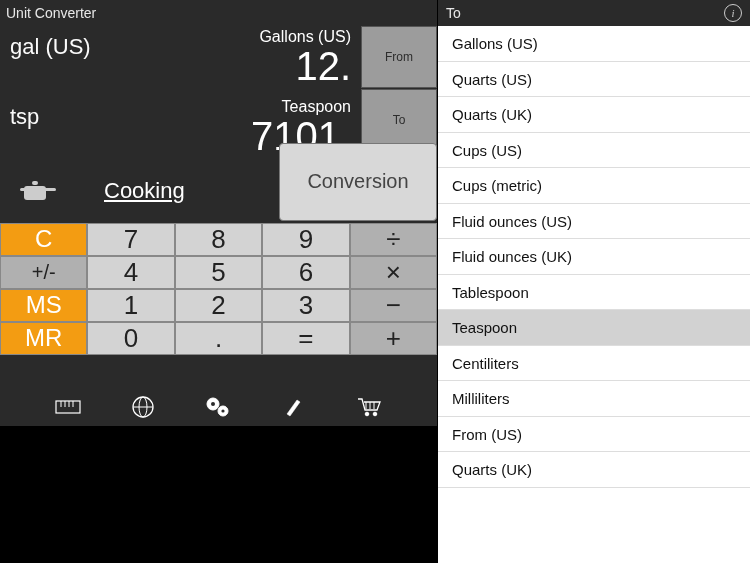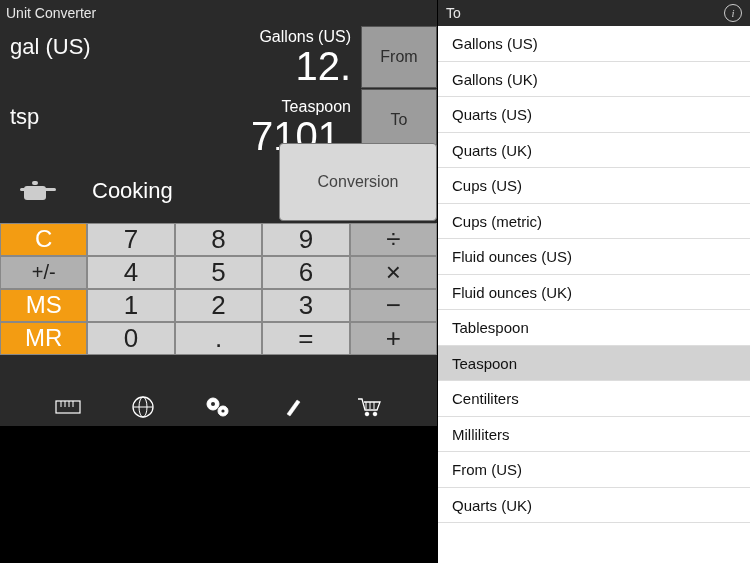--- a/index.html
+++ b/index.html
@@ -16,28 +16,28 @@
   .display { height: 146px; position: relative; color: #fff; }
   .disp-row { position: absolute; left: 0; right: 0; display: flex; align-items: flex-start; }
   .disp-row.top { top: 0; height: 62px; }
   .disp-row.bot { top: 70px; height: 62px; }
 
   .abbr { width: 110px; padding-left: 10px; padding-top: 8px; font-size: 22px; font-weight: 300; color: #fafafa; }
   .valcol { flex: 1; text-align: right; padding-right: 6px; }
   .unitname { font-size: 16px; color: #fff; font-weight: 300; margin-top: 2px; margin-bottom: 0; }
   .bignum { font-size: 40px; font-weight: 300; color: #fff; line-height: 1; }
 
-  .ft-btn { position: absolute; right: 0; width: 76px; background: #9c9c9c; color: #2d2d2d; font-size: 16px; display: flex; align-items: center; justify-content: center; border: 1px solid #555; }
+  .ft-btn { position: absolute; right: 0; width: 76px; background: #9c9c9c; color: #2d2d2d; font-size: 12px; display: flex; align-items: center; justify-content: center; border: 1px solid #555; }
   .ft-btn.from { top: 0; height: 62px; }
   .ft-btn.to   { top: 63px; height: 62px; }
 
   .catrow { height: 70px; position: relative; display: flex; align-items: center; }
   .cat-icon { width: 60px; height: 40px; margin-left: 8px; display:flex; align-items:center; justify-content:center; }
-  .cat-label { color: #fff; font-size: 22px; font-weight: 300; margin-left: 24px; }
-  .conv-btn { position: absolute; right: 0; top: -16px; width: 158px; height: 78px; background: #d8d8d8; color: #444; font-size: 16px; display:flex; align-items:center; justify-content:center; border: 1px solid #777; border-radius: 4px; }
+  .cat-label { color: #fff; font-size: 22px; font-weight: 300; margin-left: 36px; text-decoration: underline; }
+  .conv-btn { position: absolute; right: 0; top: -16px; width: 158px; height: 78px; background: #d8d8d8; color: #444; font-size: 20px; display:flex; align-items:center; justify-content:center; border: 1px solid #777; border-radius: 4px; }
 
   .keypad { flex: 1; display: grid; grid-template-columns: repeat(5, 1fr); grid-template-rows: repeat(5, 1fr); }
   .key { display:flex; align-items:center; justify-content:center; font-size: 26px; font-weight: 300; border: 0.5px solid #888; }
   .key.orange { background: #f39c12; color: #fff; font-size: 24px; }
   .key.num    { background: #d3d3d3; color: #222; }
   .key.op     { background: #b0b0b0; color: #222; }
   .key.gray   { background: #b0b0b0; color: #222; font-size: 20px; }
 
   .bottombar { height: 42px; background: #2a2a2a; display:flex; align-items:center; justify-content: space-around; padding: 0 30px 0 30px; }
   .bicon { width: 28px; height: 28px; color: #fff; display:flex; align-items:center; justify-content:center; }
@@ -168,21 +168,20 @@
     </div>
   </div>
 
   <div class="right">
     <div class="right-header">
       <span class="htitle">To</span>
       <span class="info-icon">i</span>
     </div>
     <div class="unitlist" id="unitlist">
         <div class="unit-item">Gallons (US)</div>
-        <div class="unit-item">Gallons (UK)</div>
         <div class="unit-item">Quarts (US)</div>
         <div class="unit-item">Quarts (UK)</div>
         <div class="unit-item">Cups (US)</div>
         <div class="unit-item">Cups (metric)</div>
         <div class="unit-item">Fluid ounces (US)</div>
         <div class="unit-item">Fluid ounces (UK)</div>
         <div class="unit-item">Tablespoon</div>
         <div class="unit-item selected">Teaspoon</div>
         <div class="unit-item">Centiliters</div>
         <div class="unit-item">Milliliters</div>

